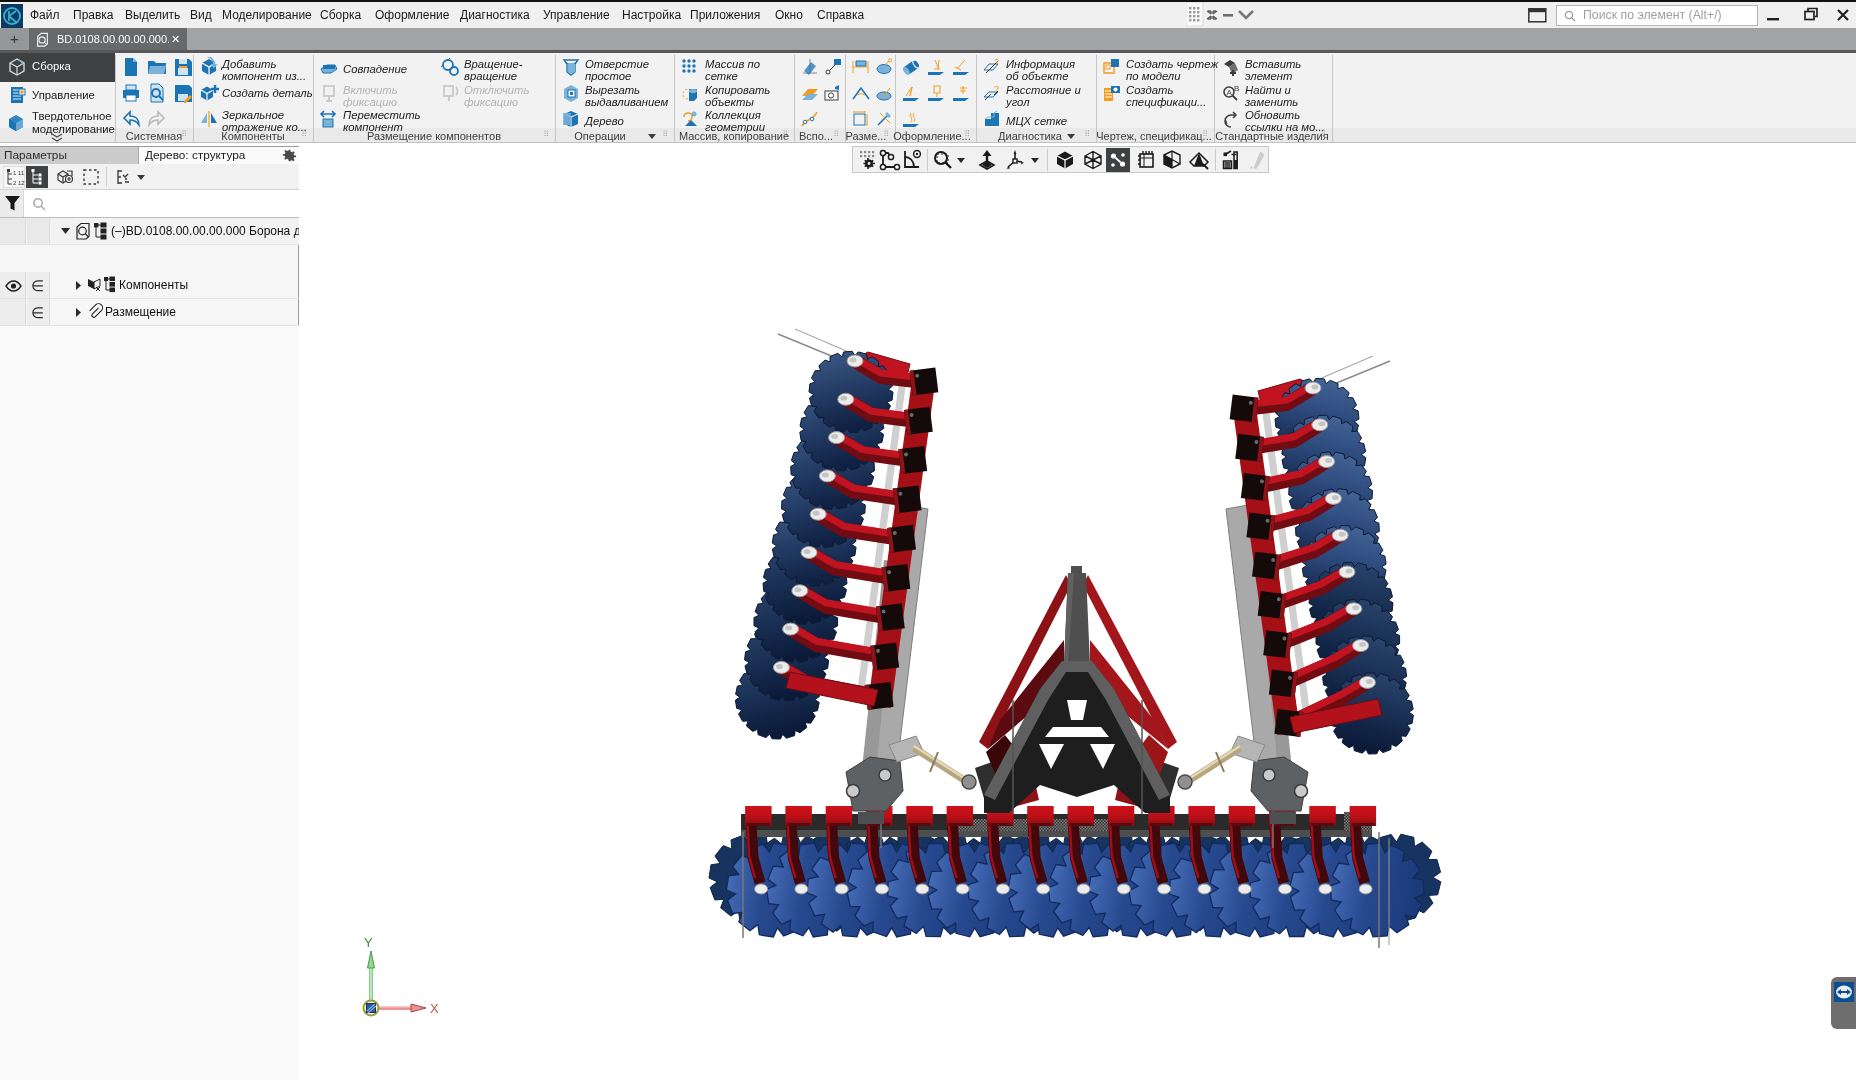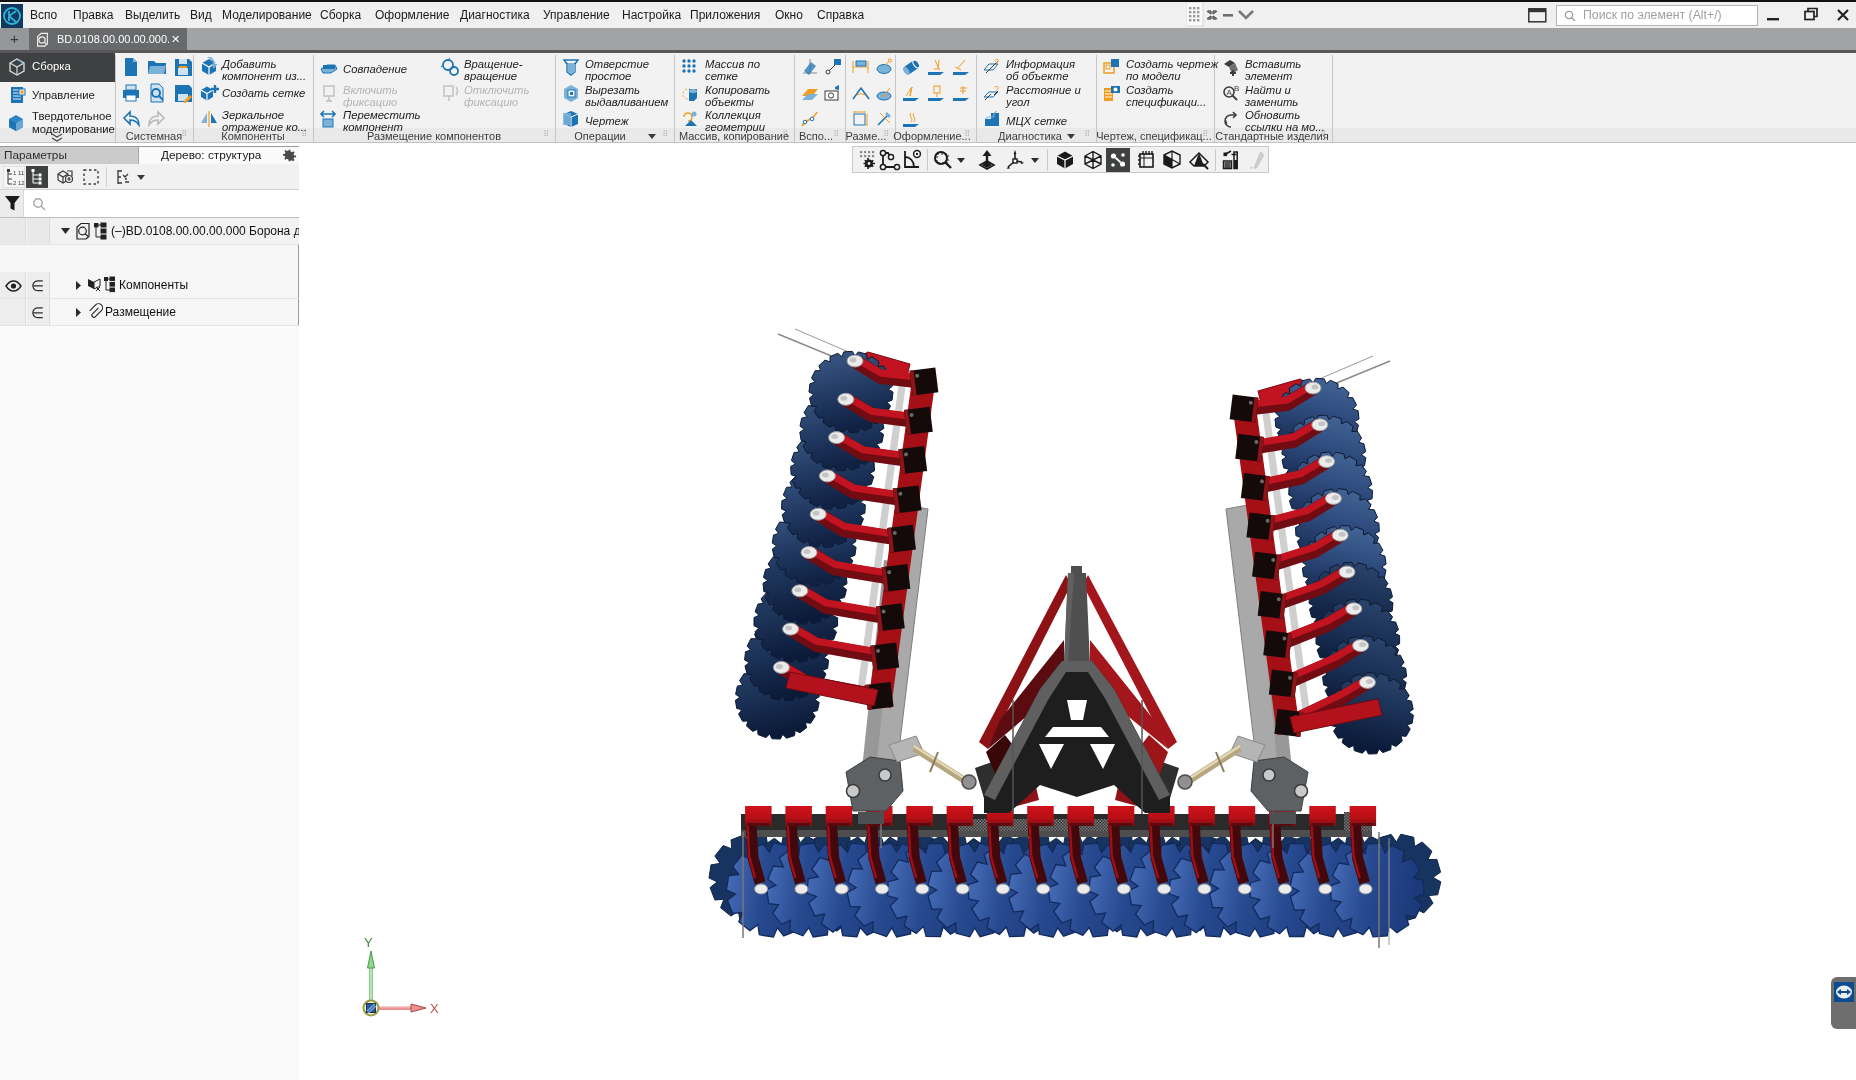--- a/index.html
+++ b/index.html
@@ -22,21 +22,21 @@
 .rsep{position:absolute;top:55px;width:1px;height:87px;background:#c6c6c6;}
 .grip{position:absolute;top:132px;width:7px;height:9px;color:#8a8a8a;font-size:8px;line-height:4.5px;letter-spacing:0;}
 .rtab{position:absolute;left:0;width:115px;font-size:11.3px;line-height:12.5px;color:#1a1a1a;white-space:nowrap;}
 .rbt{position:absolute;font-size:11.3px;line-height:11.5px;color:#1b1b1b;white-space:nowrap;font-style:italic;}
 .rbt.gray{color:#b4b4b4;}
 .ricon{position:absolute;width:20px;height:20px;}
 .dd{position:absolute;width:0;height:0;border-left:4px solid transparent;border-right:4px solid transparent;border-top:5px solid #3c3c3c;}
 
 #panel{left:0;top:146px;width:299px;height:821px;background:#f6f6f6;border-right:1px solid #9a9a9a;border-top:1px solid #9a9a9a;}
 #ptab1{left:0;top:0;width:139px;height:17px;background:#cbcbcb;font-size:11.8px;color:#2c2c2c;line-height:17px;padding-left:4px;border-right:1px solid #aaa;}
-#ptab2{left:139px;top:0;width:160px;height:17px;background:#fafafa;font-size:11.8px;color:#1a1a1a;line-height:17px;padding-left:22px;}
+#ptab2{left:139px;top:0;width:160px;height:17px;background:#fafafa;font-size:11.8px;color:#1a1a1a;line-height:17px;padding-left:6px;}
 #ptoolbar{left:0;top:17px;width:299px;height:26px;background:#f1f1f1;border-bottom:1px solid #d2d2d2;}
 #pfilter{left:0;top:43px;width:299px;height:28px;background:#fff;border-bottom:1px solid #bdbdbd;}
 #pfunnel{left:0;top:0;width:24px;height:27px;background:#ececec;border-right:1px solid #d8d8d8;}
 .trow{position:absolute;left:0;width:299px;height:27px;border-bottom:1px solid #e4e4e4;font-size:12px;color:#111;white-space:nowrap;overflow:hidden;}
 .gut1{position:absolute;left:0;top:0;width:26px;height:26px;background:#ededed;border-right:1px solid #dcdcdc;}
 .gut2{position:absolute;left:27px;top:0;width:23px;height:26px;background:#ededed;border-right:1px solid #dcdcdc;}
 .memb{position:absolute;left:30px;top:5px;font-size:15px;color:#2c2c2c;font-family:"Liberation Serif",serif;}
 .tarrow{position:absolute;}
 
 #viewport{left:300px;top:146px;width:1556px;height:934px;background:#fff;}
@@ -48,21 +48,21 @@
 </style></head>
 <body>
 <div id="stage">
 <div id="topblack" class="abs"></div>
 <div id="menubar" class="abs">
   <svg class="abs" id="logo" viewBox="0 0 22 24">
         <rect width="22" height="24" fill="#0e3a5f"></rect>
         <circle cx="11" cy="12" r="8" fill="none" stroke="#2fb3d8" stroke-width="1.8"></circle>
         <path d="M8 7v10M8 12l7-5M8 12l8 7" stroke="#2fb3d8" stroke-width="1.8" fill="none"></path>
       </svg>
-  <span class="mi" style="left:30px">Вспо</span>
+  <span class="mi" style="left:30px">Файл</span>
   <span class="mi" style="left:73px">Правка</span>
   <span class="mi" style="left:125px">Выделить</span>
   <span class="mi" style="left:190px">Вид</span>
   <span class="mi" style="left:222px">Моделирование</span>
   <span class="mi" style="left:320px">Сборка</span>
   <span class="mi" style="left:375px">Оформление</span>
   <span class="mi" style="left:460px">Диагностика</span>
   <span class="mi" style="left:543px">Управление</span>
   <span class="mi" style="left:622px">Настройка</span>
   <span class="mi" style="left:690px">Приложения</span>
@@ -227,21 +227,21 @@
           <path d="M3 6l7-4 7 4v8l-7 4-7-4z" fill="#1d74b5"></path>
           <path d="M3 6l7 4 7-4M10 10v8" stroke="#fff" stroke-width="1.2" fill="none"></path>
           <path d="M13 2a7 7 0 016 7h-3l4 5 4-5h-3a9 9 0 00-8-9z" fill="#7ab2d8" transform="translate(-3,-1) scale(0.9)"></path>
         </svg>
         <div class="rbt" style="left:222px;top:59px">Добавить<br>компонент из...</div>
         <svg class="ricon" style="left:199px;top:83px" viewBox="0 0 20 20">
           <path d="M2 7l6-3.5L14 7v7l-6 3.5L2 14z" fill="#1d74b5"></path>
           <path d="M2 7l6 3.5L14 7M8 10.5V17" stroke="#fff" stroke-width="1.2" fill="none"></path>
           <path d="M16 2v8M12 6h8" stroke="#1d74b5" stroke-width="2.4"></path>
         </svg>
-        <div class="rbt" style="left:222px;top:88px">Создать сетке</div>
+        <div class="rbt" style="left:222px;top:88px">Создать деталь</div>
         <svg class="ricon" style="left:199px;top:109px" viewBox="0 0 20 20">
           <path d="M2 14l6-10v10z" fill="#7ab2d8"></path>
           <path d="M18 14l-6-10v10z" fill="#1d74b5"></path>
           <rect x="9.4" y="2" width="1.2" height="16" fill="#f29c1f"></rect>
         </svg>
         <div class="rbt" style="left:222px;top:110px">Зеркальное<br>отражение ко...</div>
         <svg class="ricon" style="left:319px;top:57px" viewBox="0 0 20 20">
           <path d="M2 12l6-4 8 0 2 4-6 4H4z" fill="#7ab2d8" stroke="#1d74b5"></path>
           <path d="M4 8h12v4H4z" fill="#1d74b5"></path>
         </svg>
@@ -277,21 +277,21 @@
           <path d="M3 6l7-4 7 4v9l-7 4-7-4z" fill="#7ab2d8"></path>
           <rect x="7" y="7" width="7" height="7" fill="#fff" stroke="#1d74b5"></rect>
           <rect x="9" y="9" width="3" height="3" fill="#1d74b5"></rect>
         </svg>
         <div class="rbt" style="left:585px;top:85px">Вырезать<br>выдавливанием</div>
         <svg class="ricon" style="left:561px;top:109px" viewBox="0 0 20 20">
           <path d="M3 5l7-3 7 3v10l-7 3-7-3z" fill="#1d74b5"></path>
           <path d="M3 5l7 3 7-3M10 8v10" stroke="#fff" fill="none"></path>
           <rect x="2" y="4" width="8" height="12" fill="#7ab2d8" opacity="0.85"></rect>
         </svg>
-        <div class="rbt" style="left:585px;top:116px">Чертеж</div>
+        <div class="rbt" style="left:585px;top:116px">Дерево</div>
         <svg class="ricon" style="left:681px;top:57px" viewBox="0 0 20 20">
           <g fill="#1d74b5">
             <circle cx="3" cy="4" r="1.7"></circle>
             <circle cx="8" cy="4" r="1.7"></circle>
             <circle cx="13" cy="4" r="1.7"></circle>
             <circle cx="3" cy="9" r="1.7"></circle>
             <circle cx="8" cy="9" r="1.7"></circle>
             <circle cx="13" cy="9" r="1.7"></circle>
             <circle cx="3" cy="14" r="1.7"></circle>
             <circle cx="8" cy="14" r="1.7"></circle>

